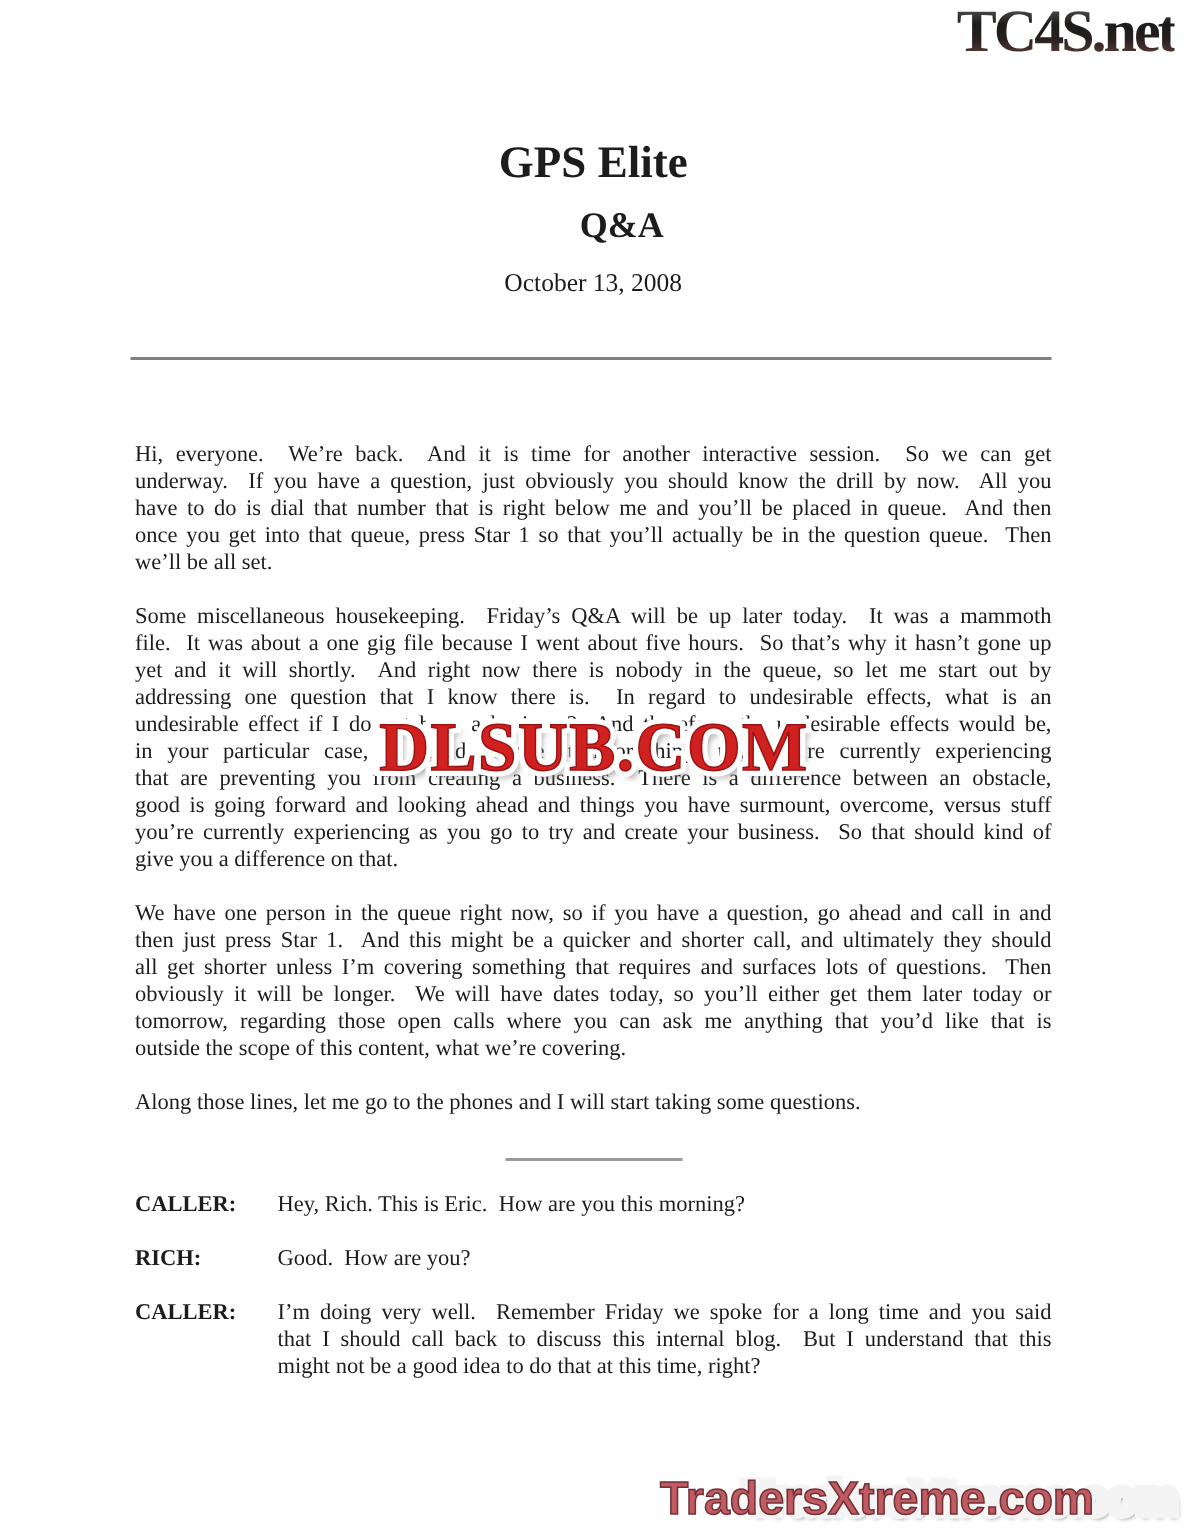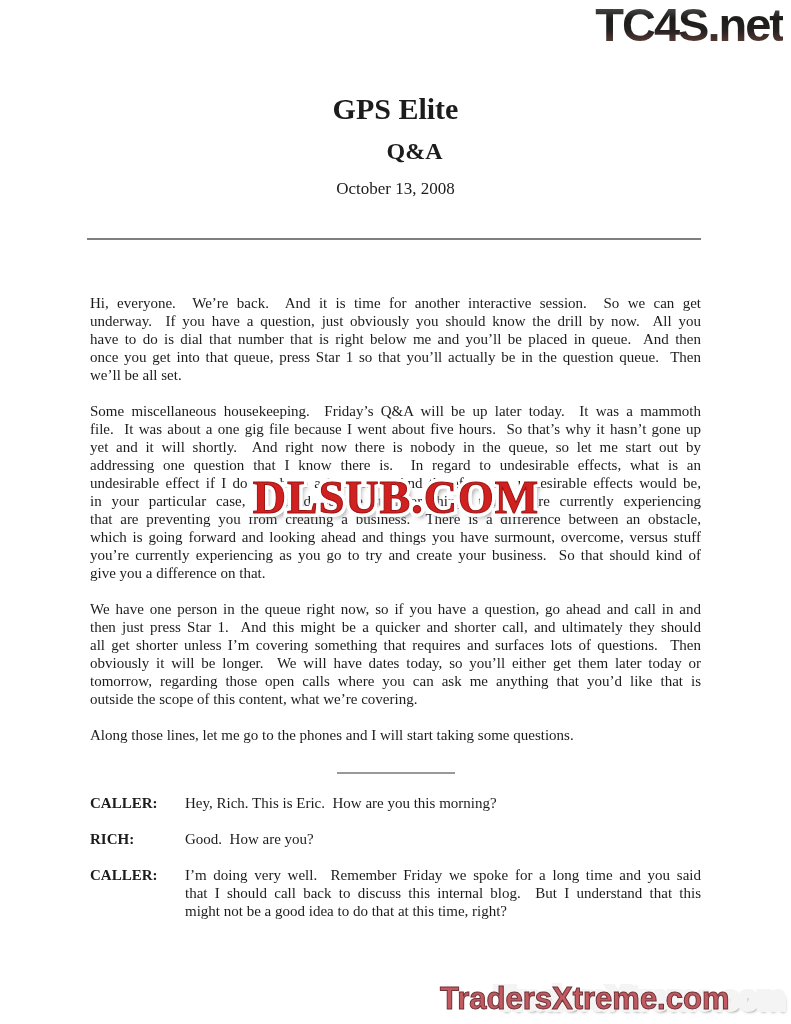--- a/index.html
+++ b/index.html
@@ -1,21 +1,21 @@
 <!DOCTYPE html>
 <html><head>
 <meta charset="utf-8">
 <style>
   html,body{margin:0;padding:0;background:#fff;}
   .page{position:relative;width:791px;height:1024px;background:#ffffff;overflow:hidden;
         font-family:"Liberation Serif",serif;color:#1c1c1c;}
 
   
-  .tc4s{position:absolute;top:0px;right:8px;font-family:Liberation Sans, sans-serif;
-        font-weight:bold;font-size:47px;letter-spacing:-2px;line-height:1.05;
+  .tc4s{position:absolute;top:0px;right:8px;font-family:Liberation Serif, serif;
+        font-weight:bold;font-size:40px;letter-spacing:-2px;line-height:1.05;
         background:linear-gradient(180deg,#6a6a68 0%,#1d1c1b 38%,#262020 62%,#73493f 100%);
         -webkit-background-clip:text;background-clip:text;color:transparent;}
 
   
   .title-block{padding-top:94px;text-align:center;}
   .title-main{font-size:30px;font-weight:bold;line-height:1;margin:0;}
   .title-sub{font-size:24px;font-weight:bold;line-height:1;margin:15px 0 0 0;padding-left:38px;}
   .title-date{font-size:17px;line-height:1;margin:17px 0 0 0;}
 
   .top-rule{height:2px;background:#7f7f7f;margin:41px 90px 0 87px;}
@@ -78,21 +78,21 @@
     </div>
 
     <div class="para">
       <div class="jline">Some miscellaneous housekeeping.&nbsp; Friday’s Q&amp;A will be up later today.&nbsp; It was a mammoth</div>
       <div class="jline">file.&nbsp; It was about a one gig file because I went about five hours.&nbsp; So that’s why it hasn’t gone up</div>
       <div class="jline">yet and it will shortly.&nbsp; And right now there is nobody in the queue, so let me start out by</div>
       <div class="jline">addressing one question that I know there is.&nbsp; In regard to undesirable effects, what is an</div>
       <div class="jline">undesirable effect if I do not have a business?&nbsp; And therefore, the undesirable effects would be,</div>
       <div class="jline">in your particular case, it would be the stuff or things that you’re currently experiencing</div>
       <div class="jline">that are preventing you from creating a business.&nbsp; There is a difference between an obstacle,</div>
-      <div class="jline">which is going forward and looking ahead and things you have surmount, overcome, versus stuff</div>
+      <div class="jline">good is going forward and looking ahead and things you have surmount, overcome, versus stuff</div>
       <div class="jline">you’re currently experiencing as you go to try and create your business.&nbsp; So that should kind of</div>
       <div class="jline last">give you a difference on that.</div>
     </div>
 
     <div class="para">
       <div class="jline">We have one person in the queue right now, so if you have a question, go ahead and call in and</div>
       <div class="jline">then just press Star 1.&nbsp; And this might be a quicker and shorter call, and ultimately they should</div>
       <div class="jline">all get shorter unless I’m covering something that requires and surfaces lots of questions.&nbsp; Then</div>
       <div class="jline">obviously it will be longer.&nbsp; We will have dates today, so you’ll either get them later today or</div>
       <div class="jline">tomorrow, regarding those open calls where you can ask me anything that you’d like that is</div>

